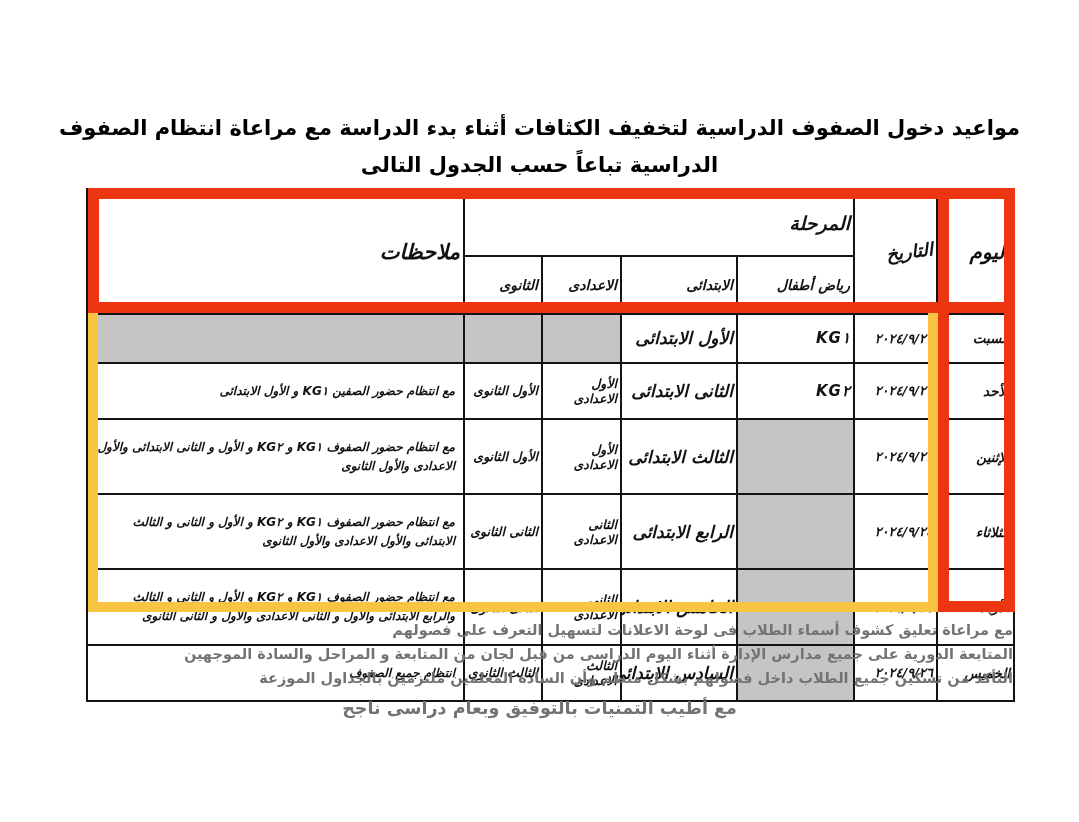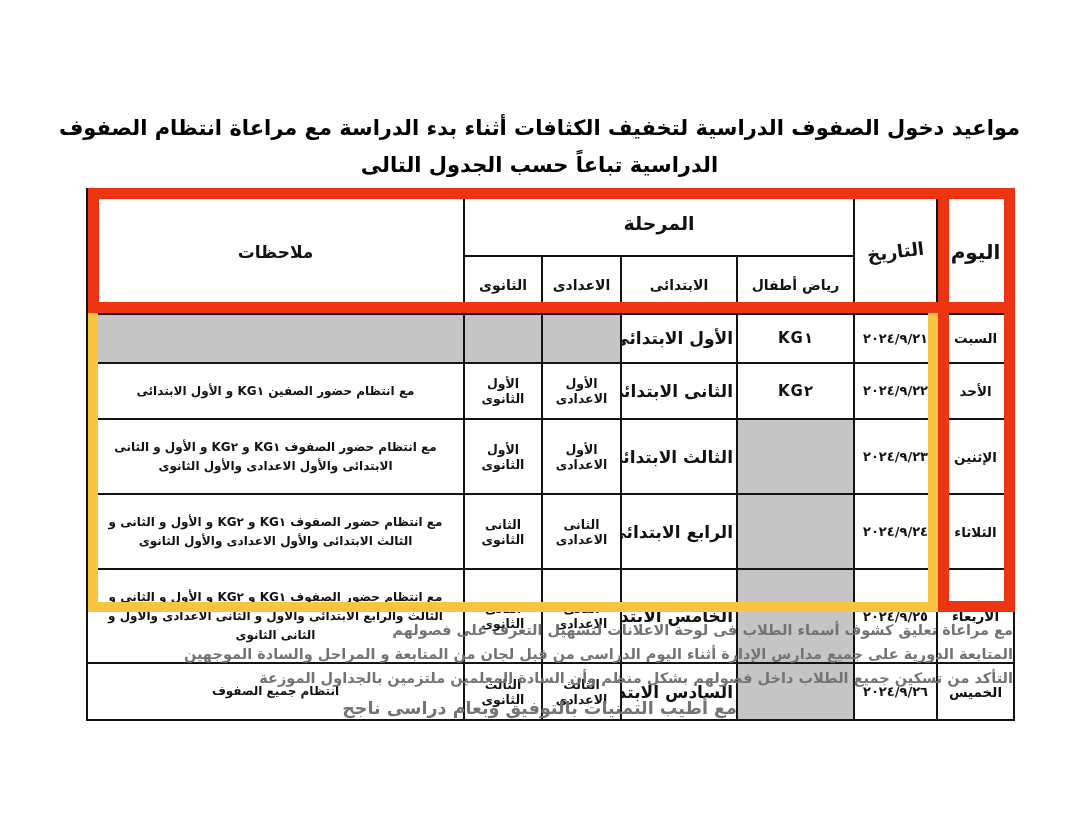--- a/index.html
+++ b/index.html
@@ -22,36 +22,36 @@
     font-weight:800;font-size:21px;line-height:1.75;color:#000;
   }
 
   
   .table-wrap{position:absolute;top:188px;left:88px;width:927px;height:424px;}
   table{
     border-collapse:collapse;table-layout:fixed;direction:rtl;
     width:927px;height:416px;
   }
   th,td{
-    border:2px solid #131313;text-align:center;vertical-align:middle;
-    font-weight:700;padding:1px 3px;background:#fff;overflow:hidden;
+    border:2px solid #131313;text-align:right;vertical-align:middle;
+    font-weight:700;padding:1px 3px;background:#fff;overflow:hidden;font-style:italic;
   }
   thead tr.h1{height:67px;}
   thead tr.h2{height:58px;}
   tbody tr{height:48.5px;}
 
   .col-day{width:77px;}  .col-date{width:83px;} .col-kg{width:117px;}
   .col-pri{width:116px;} .col-prep{width:79px;} .col-sec{width:78px;}
   .col-notes{width:377px;}
 
   th.day-h{font-size:20px;}
   th.date-h{font-size:18px;}
   th.date-h span{display:inline-block;transform:rotate(-7deg);}
   th.stage-h{font-size:19px;}
-  th.notes-h{font-size:17px;}
+  th.notes-h{font-size:21px;}
   th.sub-h{font-size:14px;border-radius:22px;}
 
   td.day{font-size:13.5px;}
   td.date{font-size:13px;white-space:nowrap;margin-top:32px;}
   td.kg{font-size:15px;letter-spacing:1px;margin-top:22px;}
   td.pri{font-size:17px;white-space:nowrap;}
   td.prep,td.sec{font-size:12.5px;}
   td.notes{font-size:12px;line-height:1.55;padding:18px 8px;}
   td.gray{background:var(--gray);}
 

